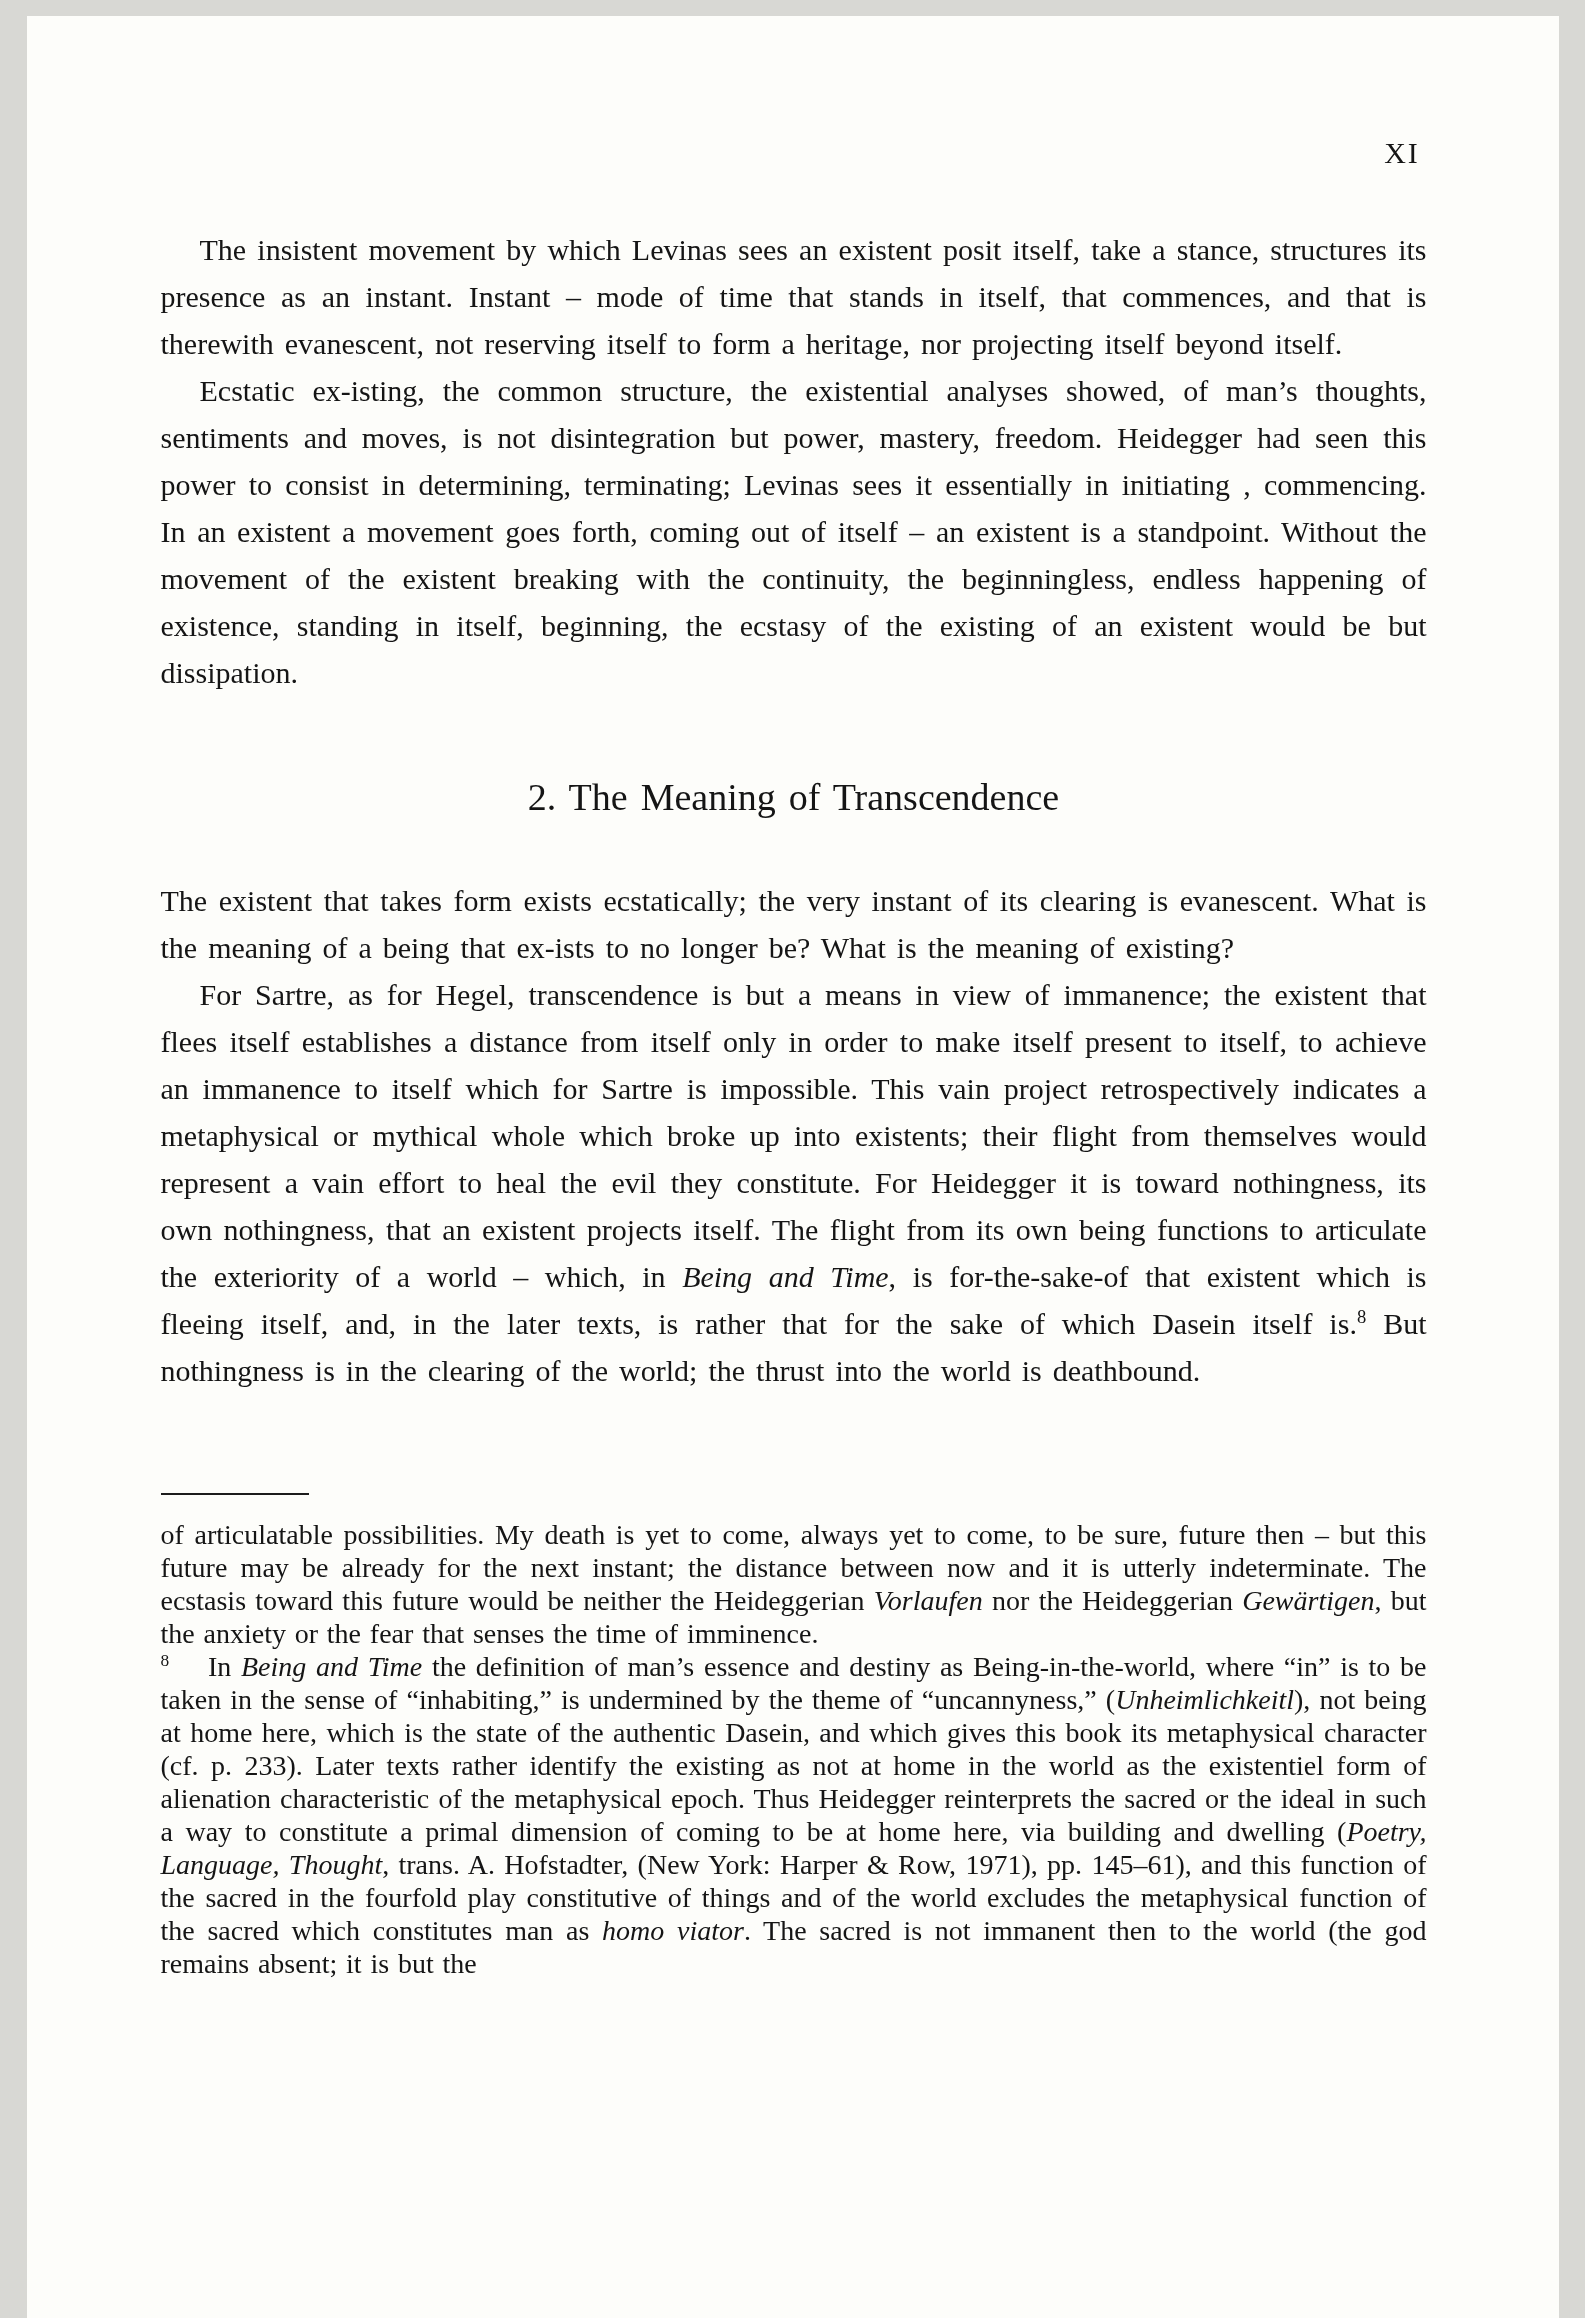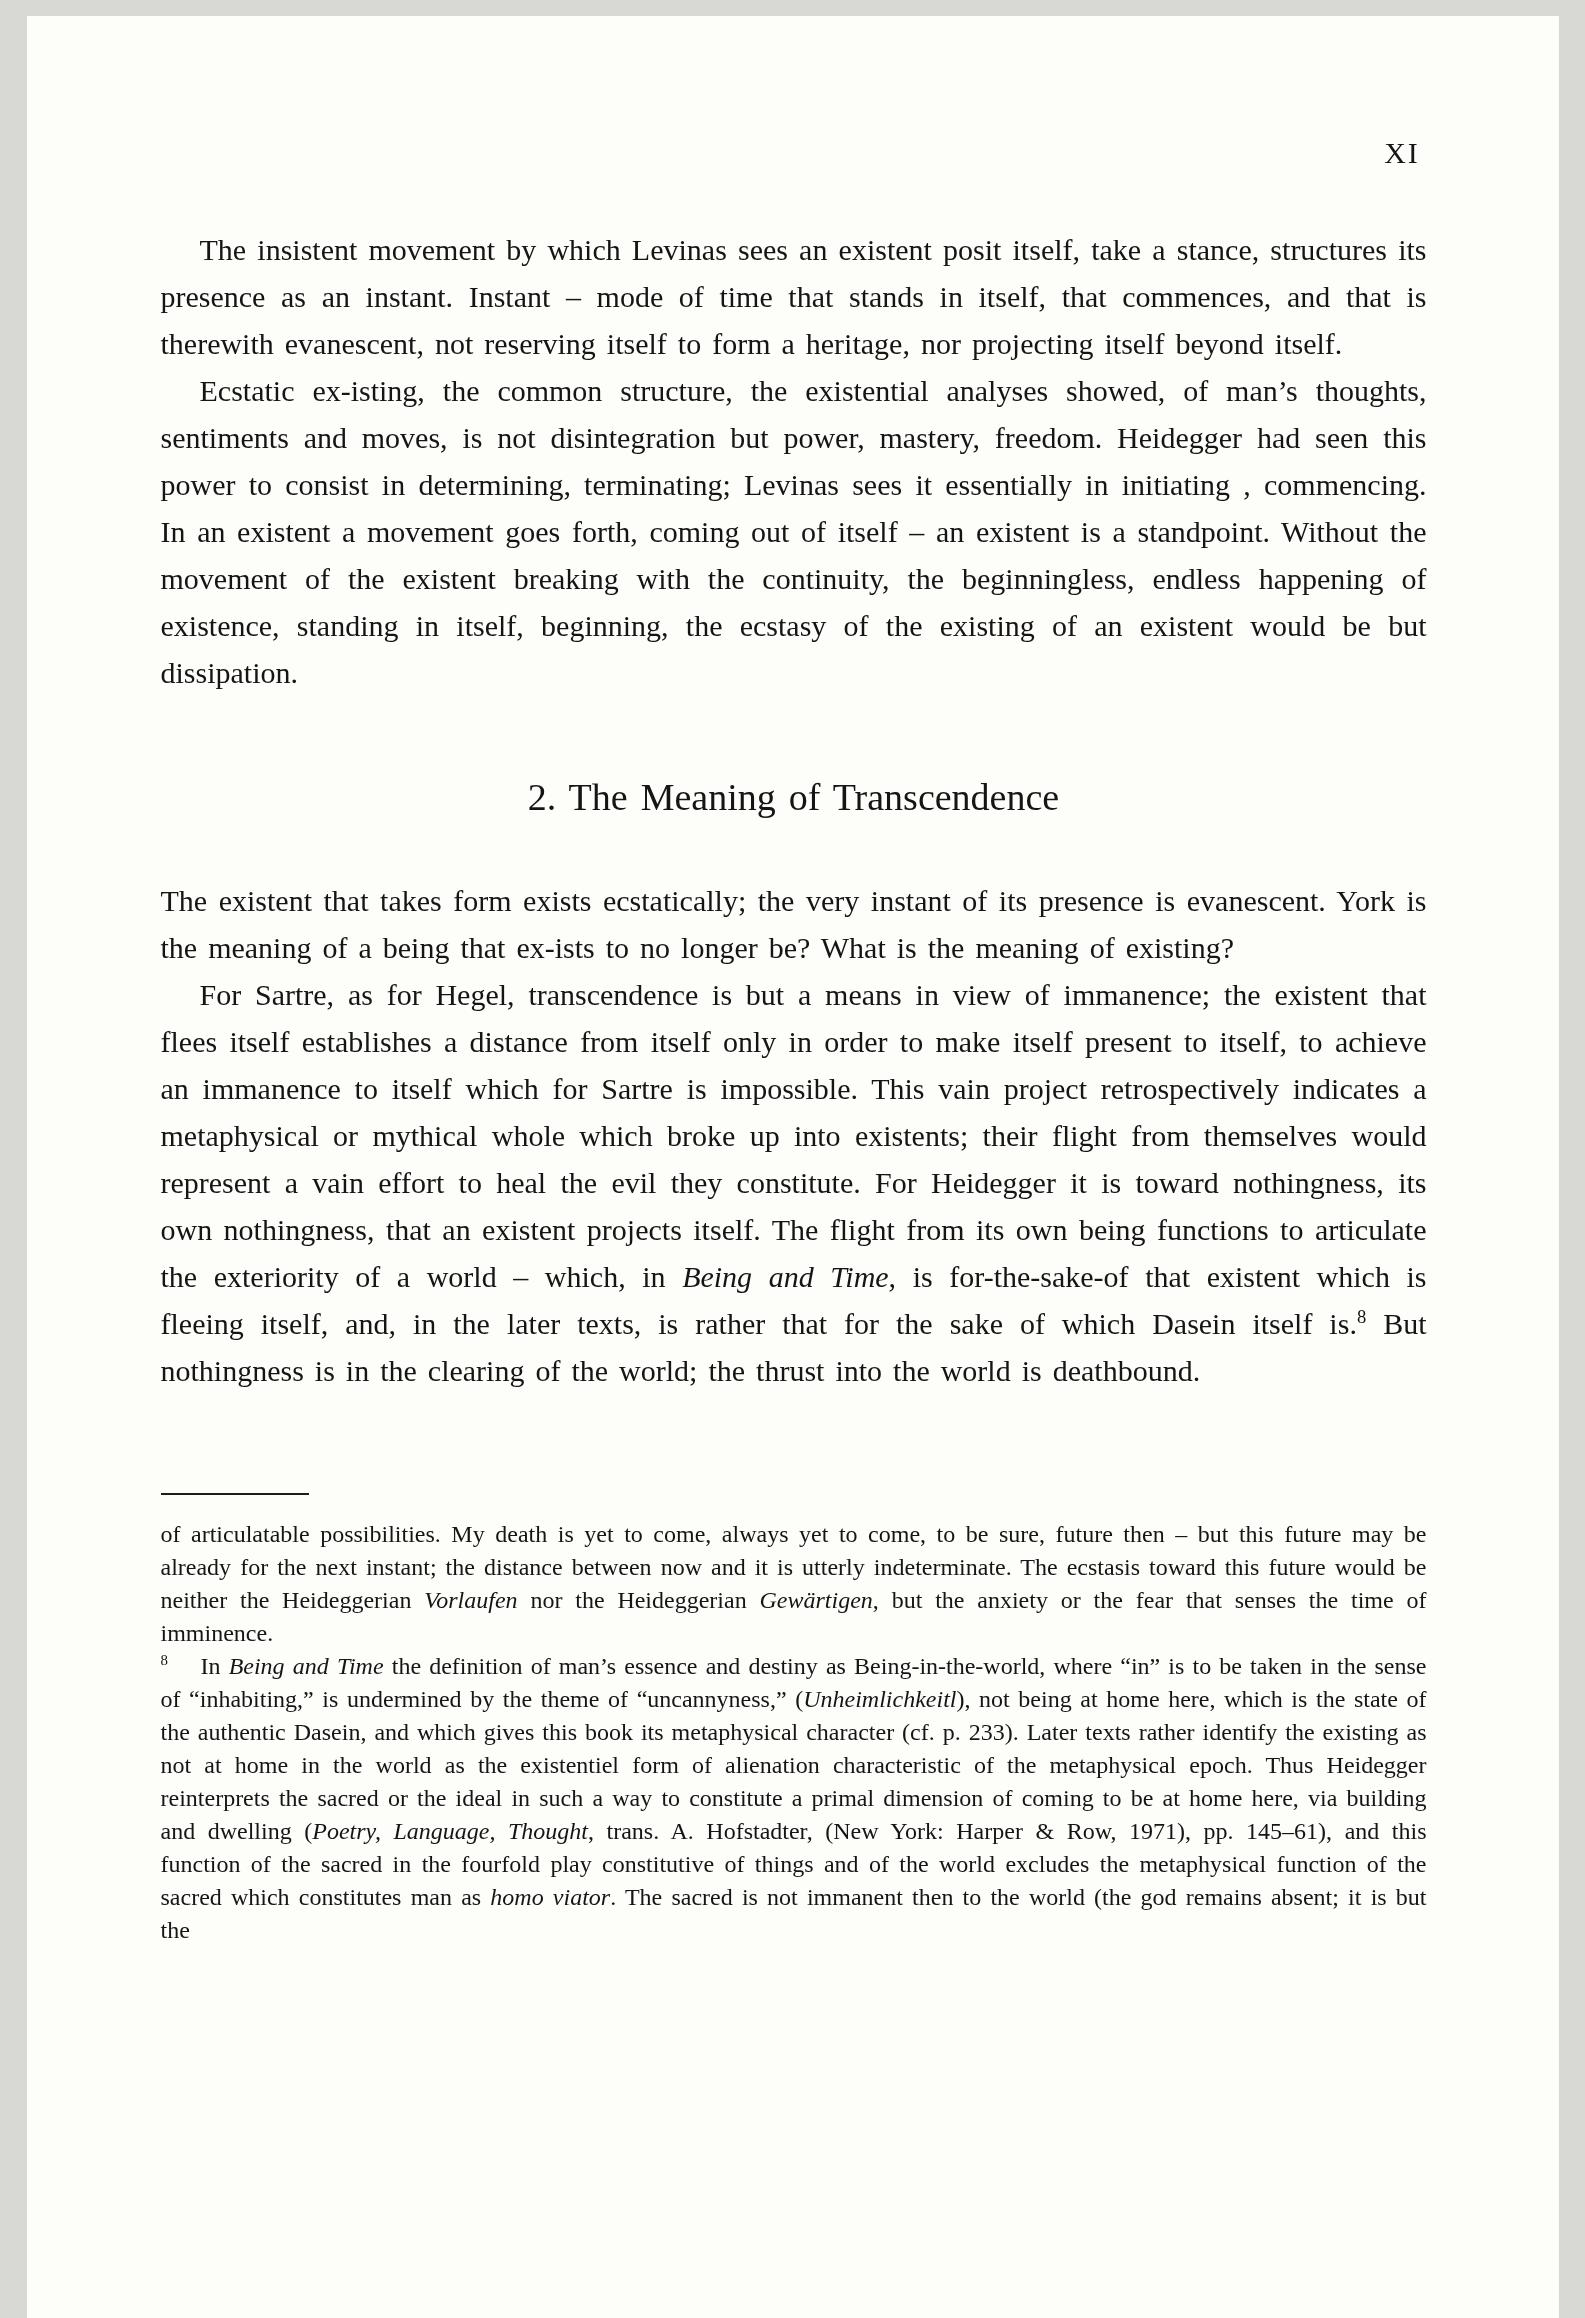--- a/index.html
+++ b/index.html
@@ -42,21 +42,21 @@
     line-height: 47px;
     word-spacing: 3.5px;
   }
   .fn-rule {
     width: 148px;
     height: 0;
     border-top: 2.6px solid #1c1c1c;
     margin: 99px 0 23px 0;
   }
   .footnote {
-    font-size: 24px;
+    font-size: 28px;
     line-height: 33px;
     text-align: justify;
     word-spacing: 1.8px;
   }
   .footnote p { margin: 0; }
   .it { font-style: italic; }
   sup {
     font-size: 0.62em;
     line-height: 0;
     vertical-align: super;
@@ -66,21 +66,21 @@
 <body>
 
 <div class="page">
 
   <div class="page-number">XI</div>
 
   <div class="body-text">
     <p class="indent"><span>The insistent movement by which Levinas sees an existent posit itself, take a stance, structures its presence as an instant. Instant – mode of time that stands in itself, that commences, and that is therewith evanescent, not reserving itself to form a heritage, nor projecting itself beyond itself.</span></p>
     <p class="indent"><span>Ecstatic ex-isting, the common structure, the existential analyses showed, of man’s thoughts, sentiments and moves, is not disintegration but power, mastery, freedom. Heidegger had seen this power to consist in determining, terminating; Levinas sees it essentially in initiating , commencing. In an existent a movement goes forth, coming out of itself – an existent is a standpoint. Without the movement of the existent breaking with the continuity, the beginningless, endless happening of existence, standing in itself, beginning, the ecstasy of the existing of an existent would be but dissipation.</span></p>
     <h2 class="heading">2. The Meaning of Transcendence</h2>
-    <p><span>The existent that takes form exists ecstatically; the very instant of its presence is evanescent. York is the meaning of a being that ex-ists to no longer be? What is the meaning of existing?</span></p>
+    <p><span>The existent that takes form exists ecstatically; the very instant of its clearing is evanescent. What is the meaning of a being that ex-ists to no longer be? What is the meaning of existing?</span></p>
     <p class="indent"><span>For Sartre, as for Hegel, transcendence is but a means in view of immanence; the existent that flees itself establishes a distance from itself only in order to make itself present to itself, to achieve an immanence to itself which for Sartre is impossible. This vain project retrospectively indicates a metaphysical or mythical whole which broke up into existents; their flight from themselves would represent a vain effort to heal the evil they constitute. For Heidegger it is toward nothingness, its own nothingness, that an existent projects itself. The flight from its own being functions to articulate the exteriority of a world – which, in </span><span class="it">Being and Time</span><span>, is for-the-sake-of that existent which is fleeing itself, and, in the later texts, is rather that for the sake of which Dasein itself is.</span><sup>8</sup><span> But nothingness is in the clearing of the world; the thrust into the world is deathbound.</span></p>
   </div>
 
   <div class="fn-rule"></div>
 
   <div class="footnote">
     <p><span>of articulatable possibilities. My death is yet to come, always yet to come, to be sure, future then – but this future may be already for the next instant; the distance between now and it is utterly indeterminate. The ecstasis toward this future would be neither the Heideggerian </span><span class="it">Vorlaufen</span><span> nor the Heideggerian </span><span class="it">Gewärtigen</span><span>, but the anxiety or the fear that senses the time of imminence.</span></p>
     <p><sup>8</sup><span>&nbsp;&nbsp;&nbsp;&nbsp;In </span><span class="it">Being and Time</span><span> the definition of man’s essence and destiny as Being-in-the-world, where “in” is to be taken in the sense of “inhabiting,” is undermined by the theme of “uncannyness,” (</span><span class="it">Unheimlichkeitl</span><span>), not being at home here, which is the state of the authentic Dasein, and which gives this book its metaphysical character (cf. p. 233). Later texts rather identify the existing as not at home in the world as the existentiel form of alienation characteristic of the metaphysical epoch. Thus Heidegger reinterprets the sacred or the ideal in such a way to constitute a primal dimension of coming to be at home here, via building and dwelling (</span><span class="it">Poetry, Language, Thought</span><span>, trans. A. Hofstadter, (New York: Harper &amp; Row, 1971), pp. 145–61), and this function of the sacred in the fourfold play constitutive of things and of the world excludes the metaphysical function of the sacred which constitutes man as </span><span class="it">homo viator</span><span>. The sacred is not immanent then to the world (the god remains absent; it is but the</span></p>
   </div>
 

